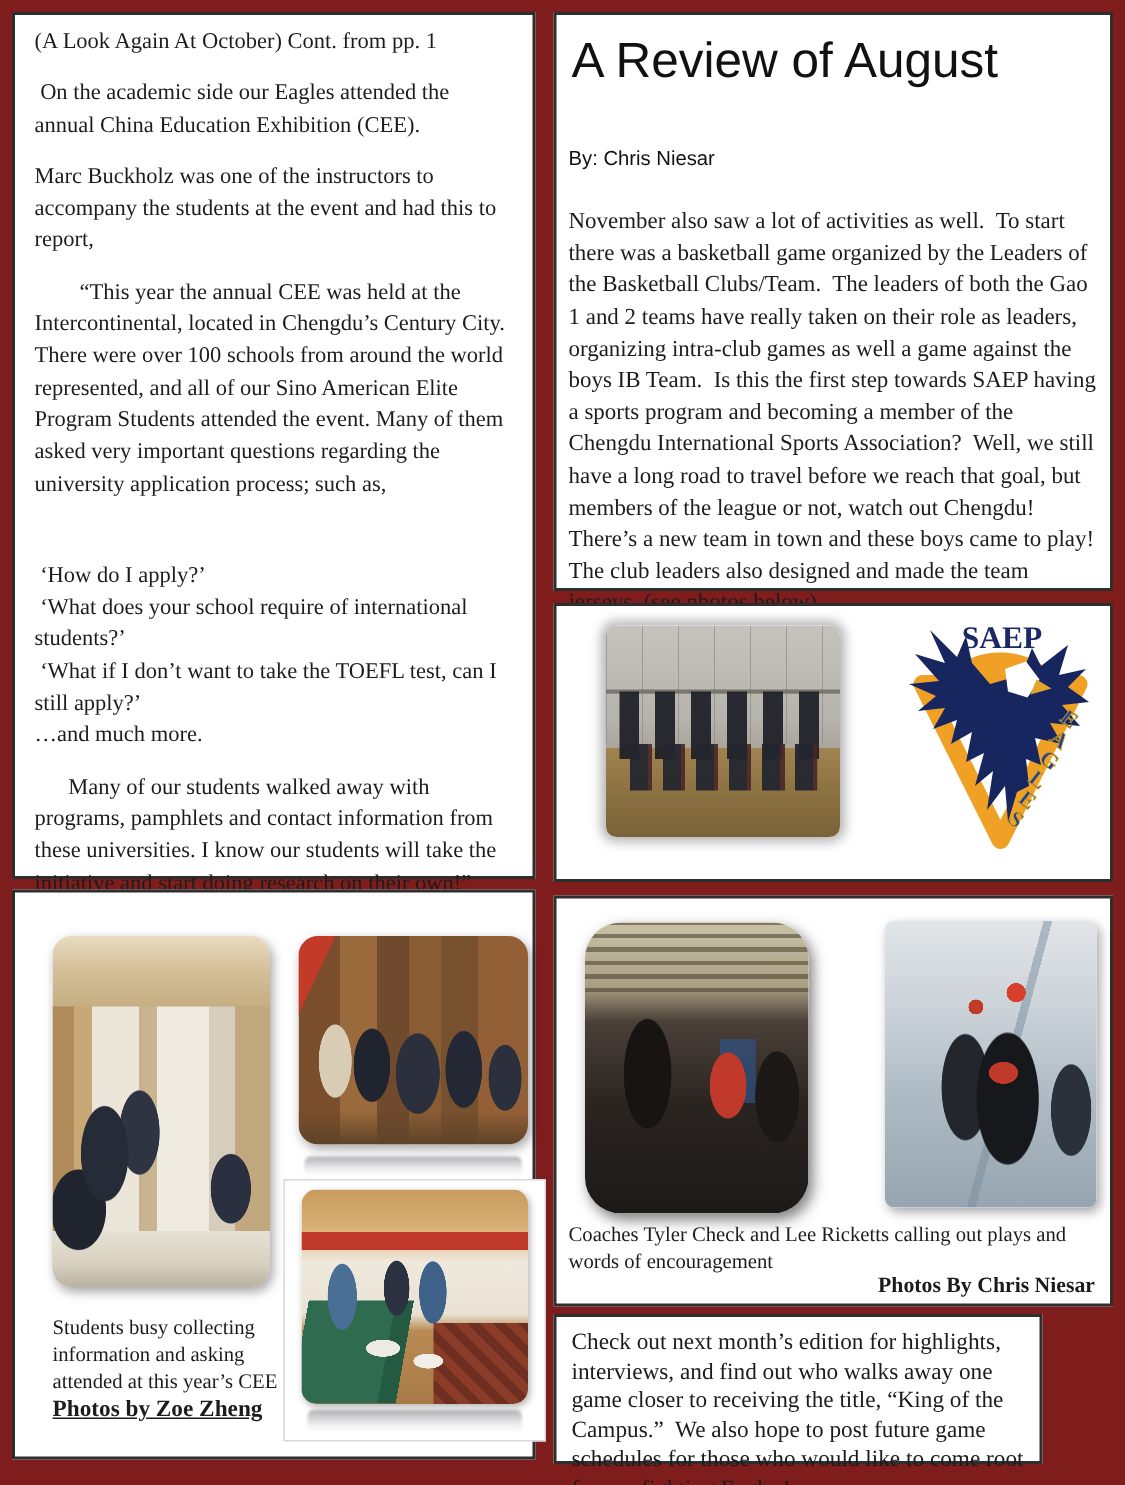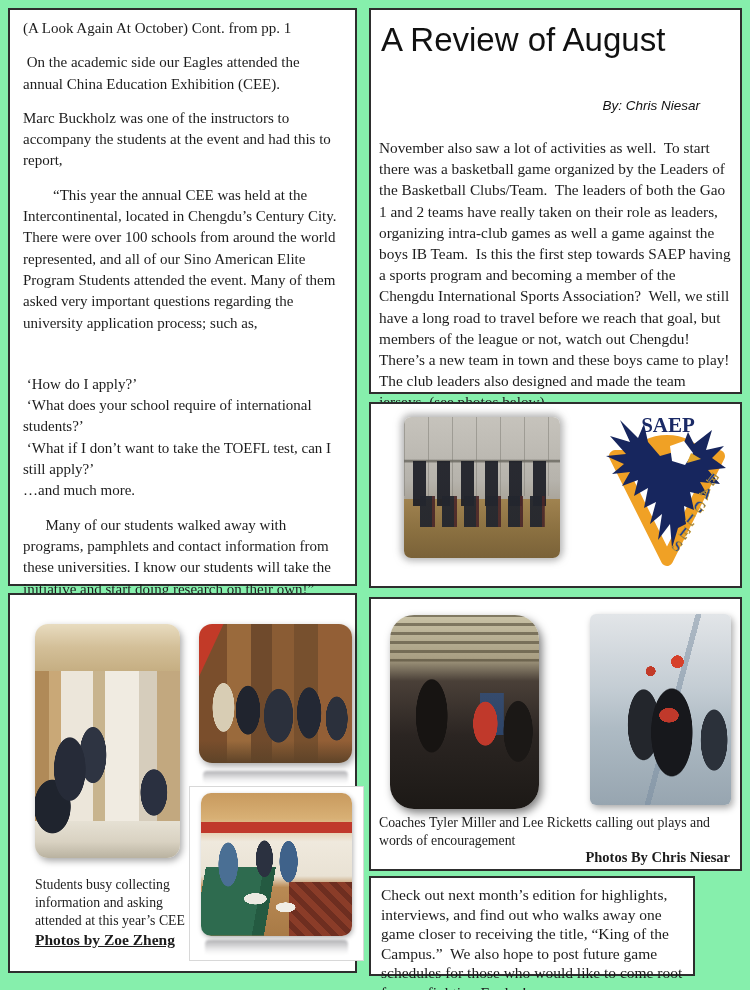--- a/index.html
+++ b/index.html
@@ -1,16 +1,16 @@
 <!DOCTYPE html>
 <html><head>
 <meta charset="utf-8">
 <style>
   html,body{margin:0;padding:0;background:#ffffff;}
-  .page{position:relative;width:750px;height:990px;background:#86efac;overflow:hidden;
+  .page{position:relative;width:750px;height:990px;background:#7f1d1d;overflow:hidden;
         font-family:"Liberation Serif","DejaVu Serif",serif;color:#1c1c1c;}
   .box{position:absolute;background:#ffffff;border:2px solid #2e2e2e;box-sizing:border-box;}
 
   
   .box-l1{left:8px;top:8px;width:349px;height:578px;padding:8px 13px;}
   .box-l2{left:8px;top:593px;width:349px;height:380px;}
 
   
   .box-ra{left:369px;top:8px;width:373px;height:386px;padding:10px 8px;}
   .box-rb{left:369px;top:402px;width:373px;height:186px;}
@@ -18,21 +18,21 @@
   .box-rd{left:369px;top:876px;width:326px;height:100px;padding:7px 10px;}
 
   .serif-p{font-size:15px;line-height:21.3px;margin:0 0 13px 0;white-space:pre-wrap;}
   .serif-p.last{margin-bottom:0;}
   .q-block{margin-top:40px;}
   .q-line{font-size:15px;line-height:21.3px;margin:0;white-space:pre-wrap;}
 
   .title{font-family:"Liberation Sans","DejaVu Sans",sans-serif;font-size:33px;font-weight:500;
          line-height:40px;margin:0;padding-left:2px;color:#111;}
   .byline{font-family:"Liberation Sans","DejaVu Sans",sans-serif;font-size:13.5px;font-weight:400;
-          text-align:right;padding-right:32px;margin-top:38px;color:#111;font-style:italic;}
+          text-align:left;padding-right:32px;margin-top:38px;color:#111;}
   .ra-body{font-size:15.3px;line-height:21.2px;margin-top:24px;white-space:pre-wrap;}
 
   .rd-body{font-size:15.5px;line-height:19.5px;white-space:pre-wrap;}
 
   .photo{position:absolute;background-repeat:no-repeat;}
 
   
   .p-team{left:33px;top:13px;width:156px;height:141px;border-radius:7px;
     box-shadow:0 0 7px 3px rgba(120,120,120,.55);
     background-image:
@@ -192,21 +192,21 @@
             <text transform="translate(78,124) rotate(38)" font-family="Liberation Serif, serif" font-size="15" font-weight="bold" fill="#24418f" stroke="#d9a520" stroke-width="0.5">E</text>
             <text transform="translate(71,137.5) rotate(38)" font-family="Liberation Serif, serif" font-size="15" font-weight="bold" fill="#24418f" stroke="#d9a520" stroke-width="0.5">S</text>
           </g>
       </svg>
     </div>
   </div>
 
   <div class="box box-rc">
     <div class="photo p-huddle"></div>
     <div class="photo p-sideline"></div>
-    <div class="coach-caption">Coaches Tyler Miller and Lee Ricketts calling out plays and words of encouragement</div>
+    <div class="coach-caption">Coaches Tyler Check and Lee Ricketts calling out plays and words of encouragement</div>
     <div class="coach-credit">Photos By Chris Niesar</div>
   </div>
 
   <div class="box box-rd">
     <p class="rd-body" style="margin:0;">Check out next month’s edition for highlights, interviews, and find out who walks away one game closer to receiving the title, “King of the Campus.”  We also hope to post future game schedules for those who would like to come root for our fighting Eagles!</p>
   </div>
 
 </div>
 
 </body></html>

